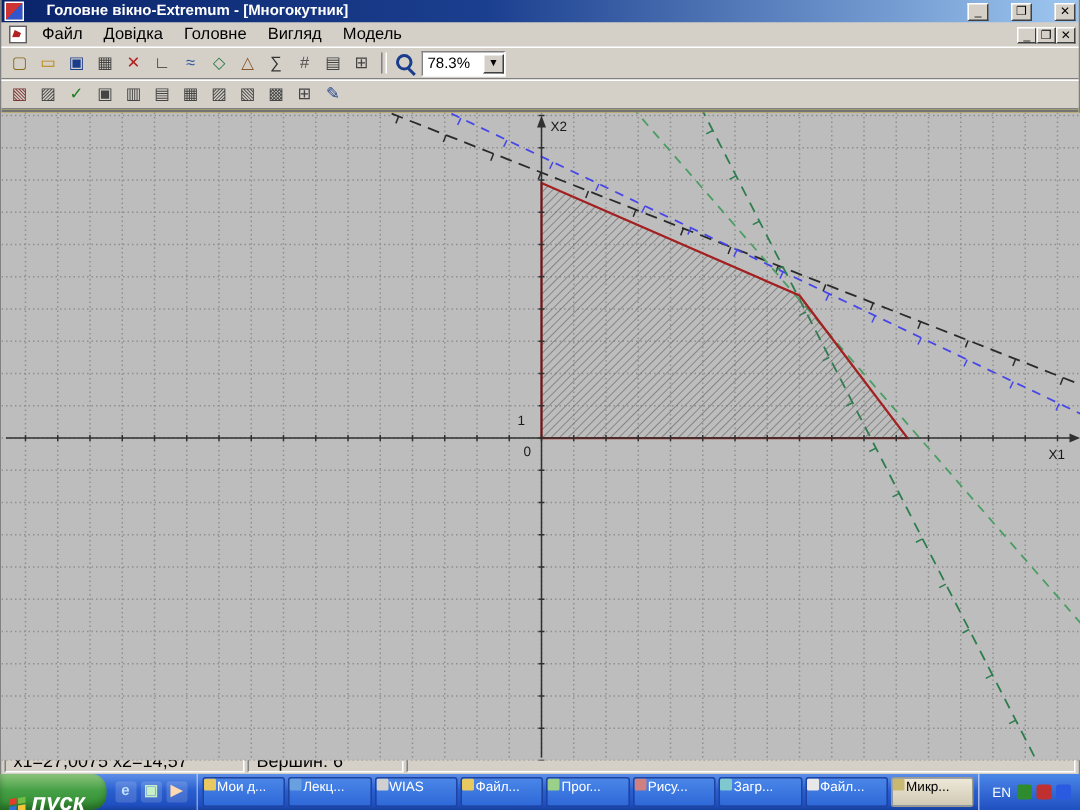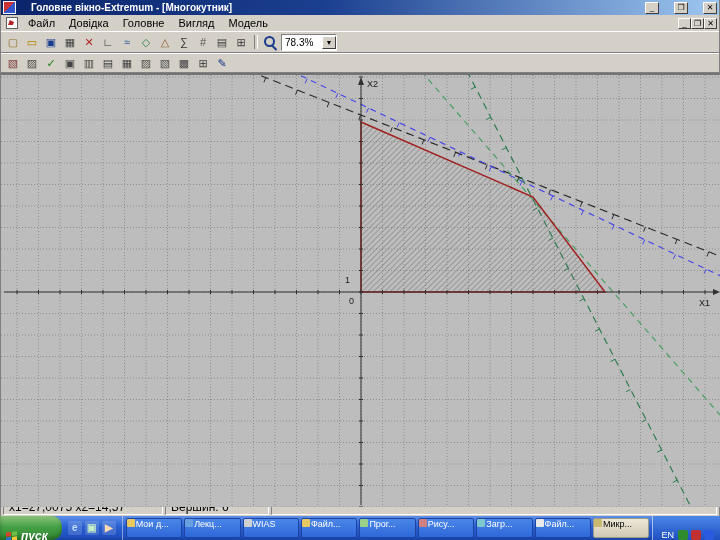--- a/index.html
+++ b/index.html
@@ -53,35 +53,35 @@
           display:flex;align-items:center;white-space:nowrap;overflow:hidden;}
   .spanel.p1{width:148px;flex:none;}
   .spanel.p2{width:92px;flex:none;text-align:right;}
   .spanel.fill{flex:1;}
 
   
   .taskbar{height:24px;flex:none;display:flex;align-items:stretch;
            background:linear-gradient(#5e90e8,#2a5fd0 45%,#1f4fc0 85%,#17409f);}
   .start{flex:none;display:flex;align-items:center;gap:4px;padding:16px 14px 0 6px;border:none;cursor:default;
          background:linear-gradient(#8cc47c,#46a046 45%,#2f8a2f);color:#fff;font-style:italic;font-weight:bold;
-         font-size:12px;border-radius:0 10px 10px 0;box-shadow:inset 0 -3px 4px rgba(0,0,0,.25);
+         font-size:16px;border-radius:0 10px 10px 0;box-shadow:inset 0 -3px 4px rgba(0,0,0,.25);
          font-family:"Liberation Sans",sans-serif;}
   .flag{display:grid;grid-template-columns:5px 5px;grid-gap:1px;transform:skewY(-8deg);}
   .flag i{display:block;height:4px;}
   .quicklaunch{flex:none;display:flex;align-items:center;gap:3px;padding:0 6px;
                border-right:1px solid rgba(255,255,255,.45);}
   .ql{width:14px;height:14px;border:none;border-radius:2px;color:#fff;font-size:10px;font-weight:bold;
       line-height:14px;text-align:center;padding:0;cursor:default;}
   .taskbtns{flex:1;display:flex;gap:2px;padding:2px 3px;min-width:0;overflow:hidden;}
   .taskbtn{flex:1 1 52px;min-width:0;max-width:58px;display:flex;align-items:flex-start;gap:1px;padding:0 0;
            background:linear-gradient(#4a86e8,#2f68d8);border:1px solid #1c44a0;border-radius:2px;
            color:#fff;font-size:9px;white-space:nowrap;overflow:hidden;cursor:default;}
   .taskbtn.active{background:linear-gradient(#eee8d8,#cfc9b4);color:#000;border-color:#9a9a8a;}
   .tb-ico{width:8px;height:8px;flex:none;border-radius:1px;}
-  .tray{flex:none;display:flex;align-items:flex-end;gap:4px;padding:0 6px 0 8px;color:#fff;font-size:9px;
+  .tray{flex:none;display:flex;align-items:center;gap:4px;padding:0 6px 0 8px;color:#fff;font-size:9px;
         background:linear-gradient(#4a86e8,#1f4fc0);border-left:1px solid rgba(255,255,255,.55);}
   .tray-ico{width:10px;height:10px;border-radius:2px;display:inline-block;}
   .lang{cursor:default;}
 </style>
 </head>
 <body>
 
 <div class="app">
 
   <div class="titlebar">

